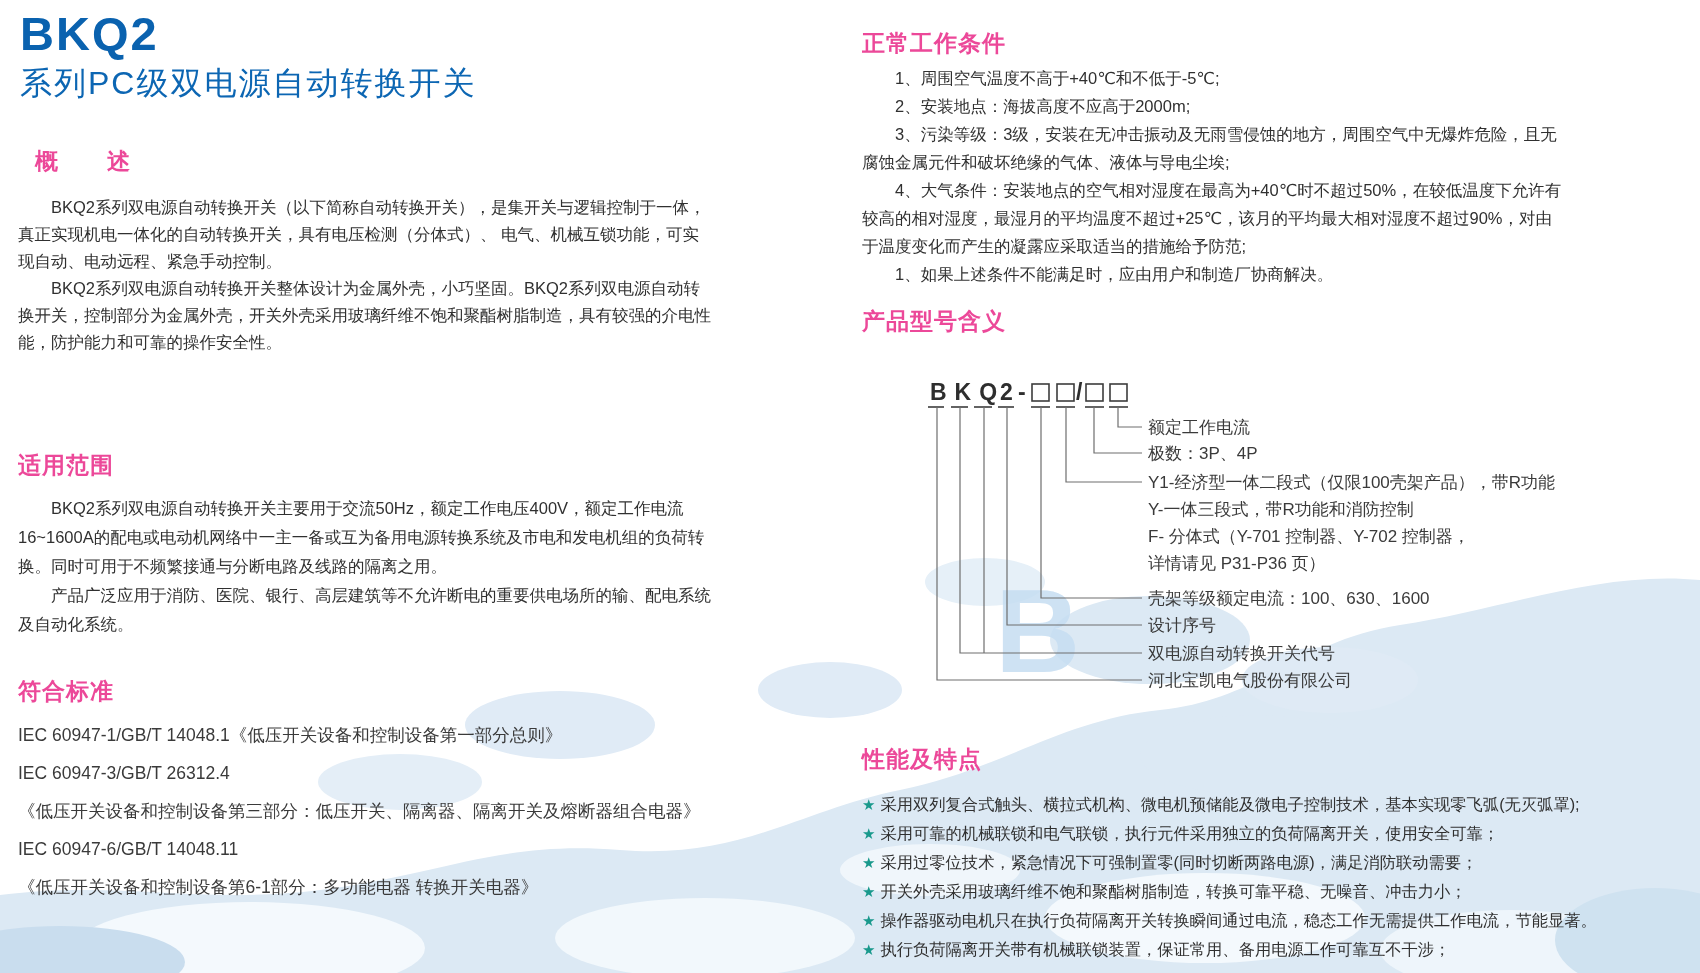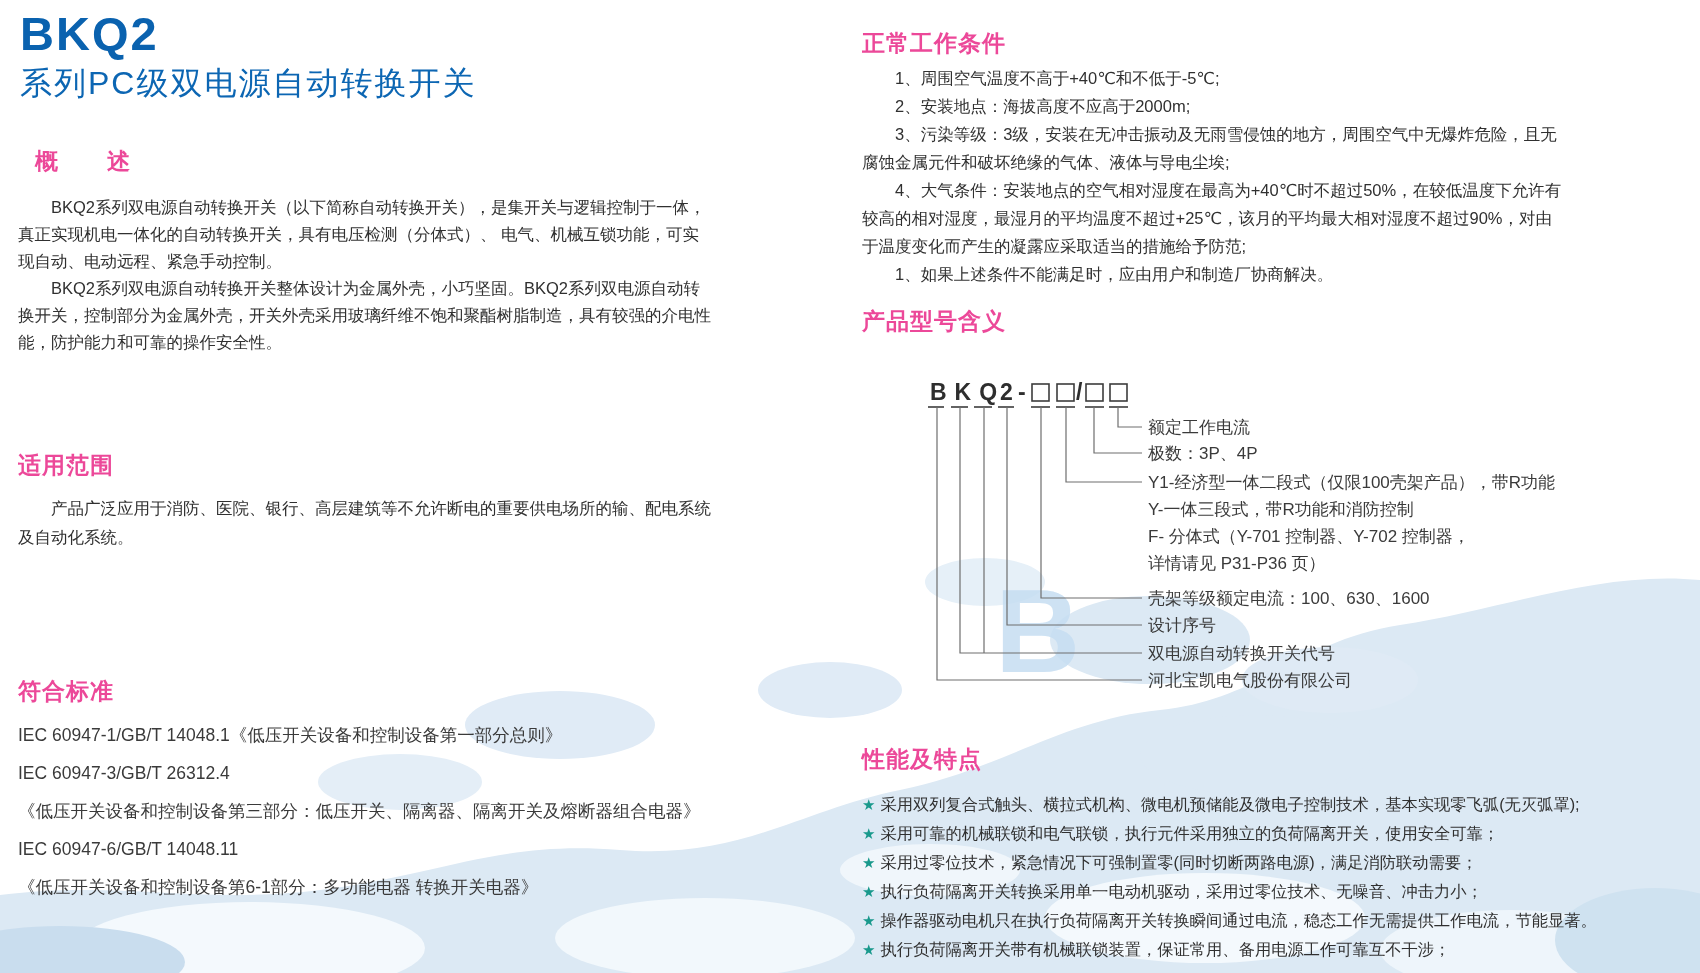--- a/index.html
+++ b/index.html
@@ -65,20 +65,21 @@
   <div class="layer subtitle">系列PC级双电源自动转换开关</div>
 
   <div class="layer heading h-ov">概　　述</div>
   <div class="layer textblock ov-block">
     <p>BKQ2系列双电源自动转换开关（以下简称自动转换开关），是集开关与逻辑控制于一体，真正实现机电一体化的自动转换开关，具有电压检测（分体式）、 电气、机械互锁功能，可实现自动、电动远程、紧急手动控制。</p>
     <p>BKQ2系列双电源自动转换开关整体设计为金属外壳，小巧坚固。BKQ2系列双电源自动转换开关，控制部分为金属外壳，开关外壳采用玻璃纤维不饱和聚酯树脂制造，具有较强的介电性能，防护能力和可靠的操作安全性。</p>
   </div>
 
   <div class="layer heading h-scope">适用范围</div>
   <div class="layer textblock scope-block">
+    <p>BKQ2系列双电源自动转换开关主要用于交流50Hz，额定工作电压400V，额定工作电流16~1600A的配电或电动机网络中一主一备或互为备用电源转换系统及市电和发电机组的负荷转换。同时可用于不频繁接通与分断电路及线路的隔离之用。</p>
     <p>产品广泛应用于消防、医院、银行、高层建筑等不允许断电的重要供电场所的输、配电系统及自动化系统。</p>
   </div>
 
   <div class="layer heading h-std">符合标准</div>
   <div class="layer std-block">
     <p>IEC 60947-1/GB/T 14048.1《低压开关设备和控制设备第一部分总则》</p>
     <p>IEC 60947-3/GB/T 26312.4</p>
     <p>《低压开关设备和控制设备第三部分：低压开关、隔离器、隔离开关及熔断器组合电器》</p>
     <p>IEC 60947-6/GB/T 14048.11</p>
     <p>《低压开关设备和控制设备第6-1部分：多功能电器 转换开关电器》</p>
@@ -142,20 +143,20 @@
 
   <div class="layer heading h-feat">性能及特点</div>
   <div class="layer feat-block">
     <p class="feat-row">
       <span class="star">★</span><span>采用双列复合式触头、横拉式机构、微电机预储能及微电子控制技术，基本实现零飞弧(无灭弧罩);</span></p>
     <p class="feat-row">
       <span class="star">★</span><span>采用可靠的机械联锁和电气联锁，执行元件采用独立的负荷隔离开关，使用安全可靠；</span></p>
     <p class="feat-row">
       <span class="star">★</span><span>采用过零位技术，紧急情况下可强制置零(同时切断两路电源)，满足消防联动需要；</span></p>
     <p class="feat-row">
-      <span class="star">★</span><span>执行负荷隔离开关转换采用单一电动机驱动，采用过零位技术、无噪音、冲击力小；</span></p>
+      <span class="star">★</span><span>开关外壳采用玻璃纤维不饱和聚酯树脂制造，转换可靠平稳、无噪音、冲击力小；</span></p>
     <p class="feat-row">
       <span class="star">★</span><span>操作器驱动电机只在执行负荷隔离开关转换瞬间通过电流，稳态工作无需提供工作电流，节能显著。</span></p>
     <p class="feat-row">
       <span class="star">★</span><span>执行负荷隔离开关带有机械联锁装置，保证常用、备用电源工作可靠互不干涉；</span></p>
   </div>
 
 </div>
 
 </body></html>

